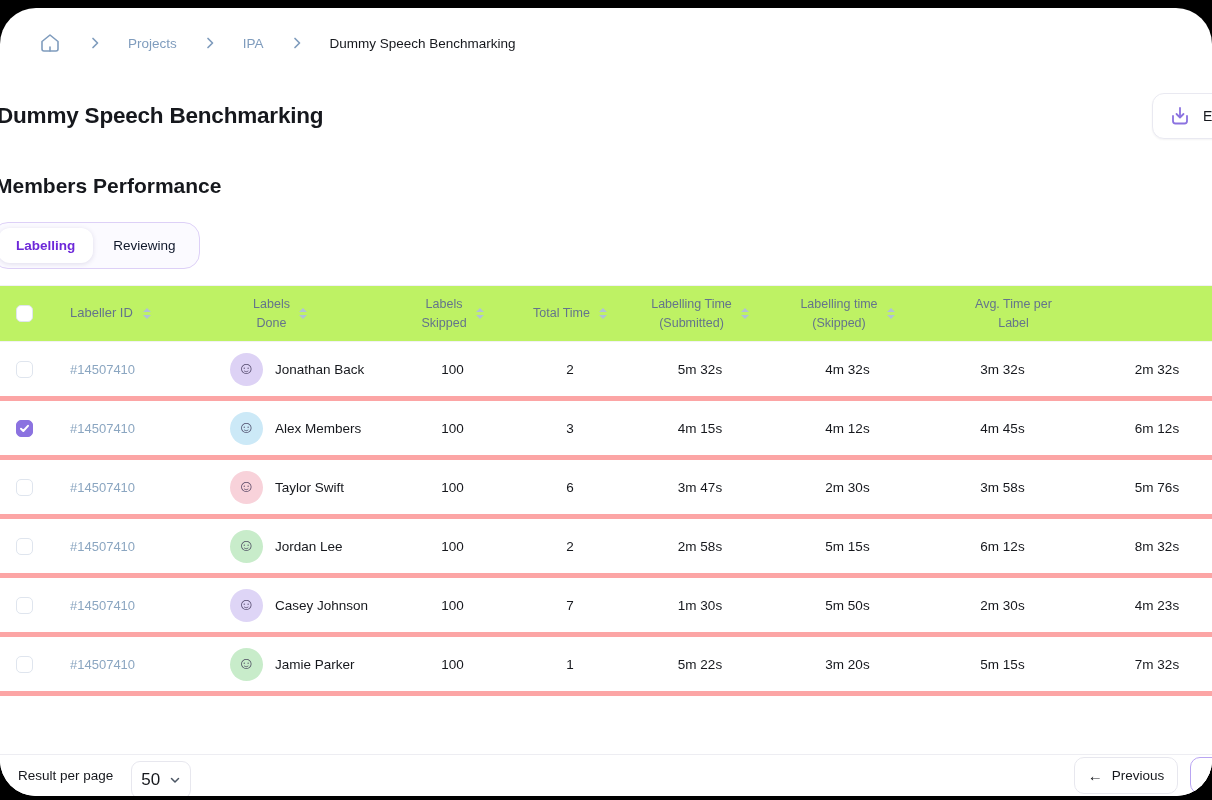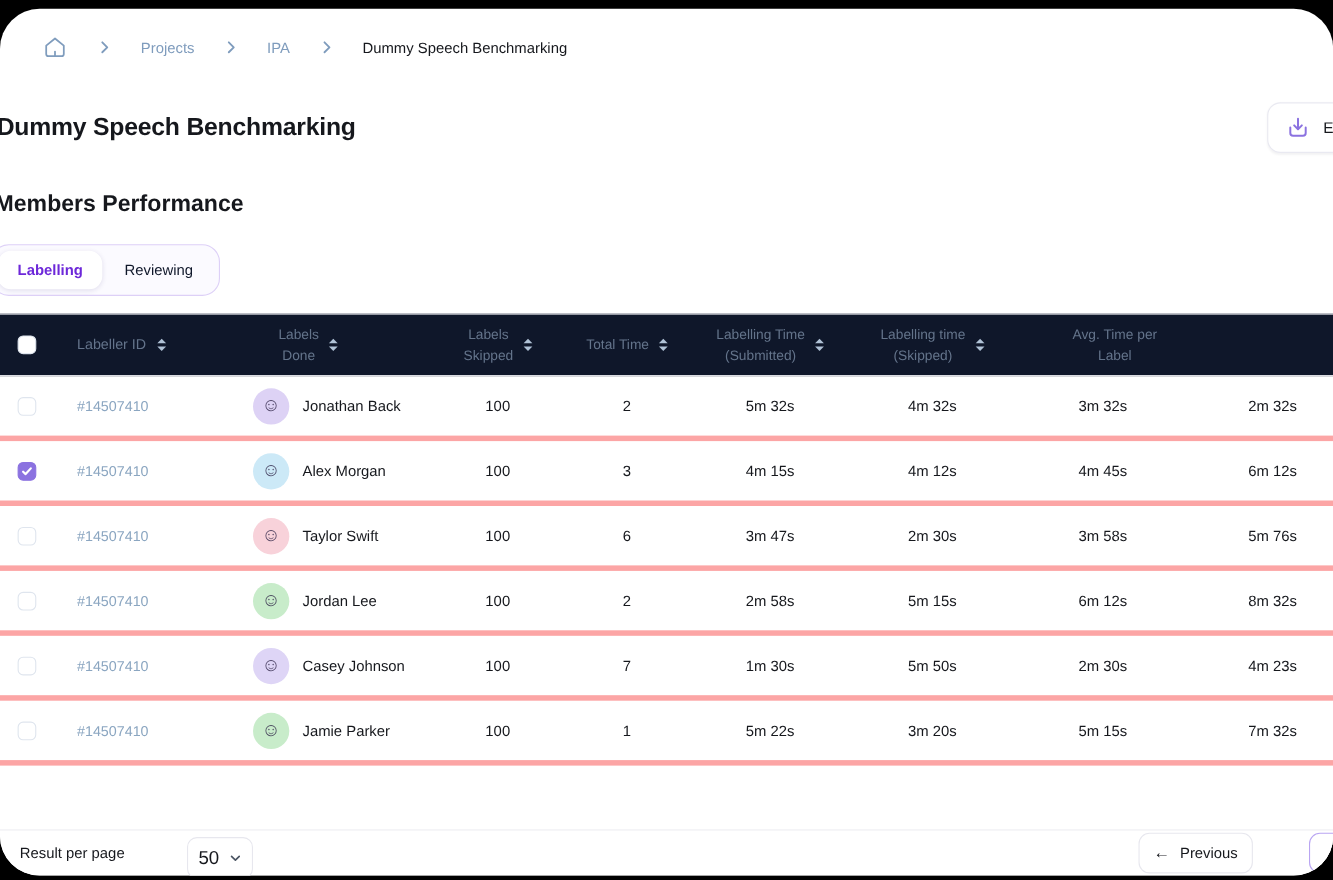--- a/index.html
+++ b/index.html
@@ -48,21 +48,21 @@
     display: inline-flex; margin: 24px 0 0 -8px; border: 1px solid #ddd0f7;
     background: #fbfaff; border-radius: 16px; padding: 5px; gap: 2px;
   }
   .toggle-btn { font-size: 13.5px; padding: 10px 18px; border-radius: 12px; color: #0f172a; cursor: pointer; }
   .toggle-btn.active { background: #fff; color: #6d28d9; font-weight: 700; box-shadow: 0 1px 5px rgba(60,40,120,.14); }
 
   
   .table { margin-top: 16px; --cols: 46px 119px 230px 115px 120px 140px 155px 155px 1fr; }
   .thead {
     display: grid; grid-template-columns: var(--cols); height: 57px;
-    background: #0f172a; border-top: 1px solid #f1f1f5; border-bottom: 1px solid #f1f1f5;
+    background: #bef264; border-top: 1px solid #f1f1f5; border-bottom: 1px solid #f1f1f5;
     align-items: center; color: #64748b; font-size: 12.5px; line-height: 1.45;
   }
   .trow {
     display: grid; grid-template-columns: var(--cols); height: 59px;
     border-bottom: 5px solid #fca5a5; align-items: center; font-size: 13.5px;
   }
   .cell-check { padding-left: 16px; }
   .cb { width: 17px; height: 17px; border: 1.5px solid #dfe5ee; border-radius: 5px; background: #fff; cursor: pointer; }
   .cb.checked { background: #8b72e0; border-color: #8b72e0; display: flex; align-items: center; justify-content: center; }
   .cell-id { padding-left: 24px; color: #8ba6c1; font-size: 13px; display: flex; align-items: center; gap: 10px; }
@@ -76,21 +76,21 @@
   .sort .down { border-top: 4.5px solid #b0c2d6; }
   .avatar {
     width: 33px; height: 33px; border-radius: 50%; flex: 0 0 33px;
     display: flex; align-items: center; justify-content: center;
     font-size: 17px; color: rgba(45,35,70,.8);
   }
 
   
   .footer {
     position: absolute; left: 0; right: 0; bottom: 0; height: 42px; background: #fff;
-    border-top: 1px solid #ededf2; display: flex; align-items: center; padding-left: 18px; gap: 39px;
+    border-top: 1px solid #ededf2; display: flex; align-items: center; padding-left: 18px;
   }
   .rpp-label { font-size: 13.5px; }
   .page-size {
     margin-left: 18px; width: 60px; height: 38px; border: 1px solid #e7e7ee; border-radius: 9px;
     display: flex; align-items: center; justify-content: center; gap: 9px; font-size: 17px;
     background: #fff; cursor: pointer; margin-bottom: -8px;
   }
   .prev-btn {
     margin-left: auto; width: 104px; height: 37px; border: 1px solid #e7e7ee; border-radius: 10px;
     display: flex; align-items: center; justify-content: center; gap: 9px; font-size: 13.5px;
@@ -255,21 +255,21 @@
               <svg width="11" height="11" viewBox="0 0 11 11" fill="none" stroke="#fff" stroke-width="2" stroke-linecap="round" stroke-linejoin="round">
                 <path d="M2 5.8 L4.3 8 L9 2.8"></path>
               </svg>
             </div>
           </div>
           <div class="cell-id">
             <span>#14507410</span>
           </div>
           <div class="cell-name">
             <div class="avatar" style="background: rgb(204, 233, 247);">☺</div>
-            <span>Alex Morgan</span>
+            <span>Alex Members</span>
           </div>
           <div class="cell-c">
             <span>100</span>
           </div>
           <div class="cell-c">
             <span>3</span>
           </div>
           <div class="cell-c">
             <span>4m 15s</span>
           </div>

